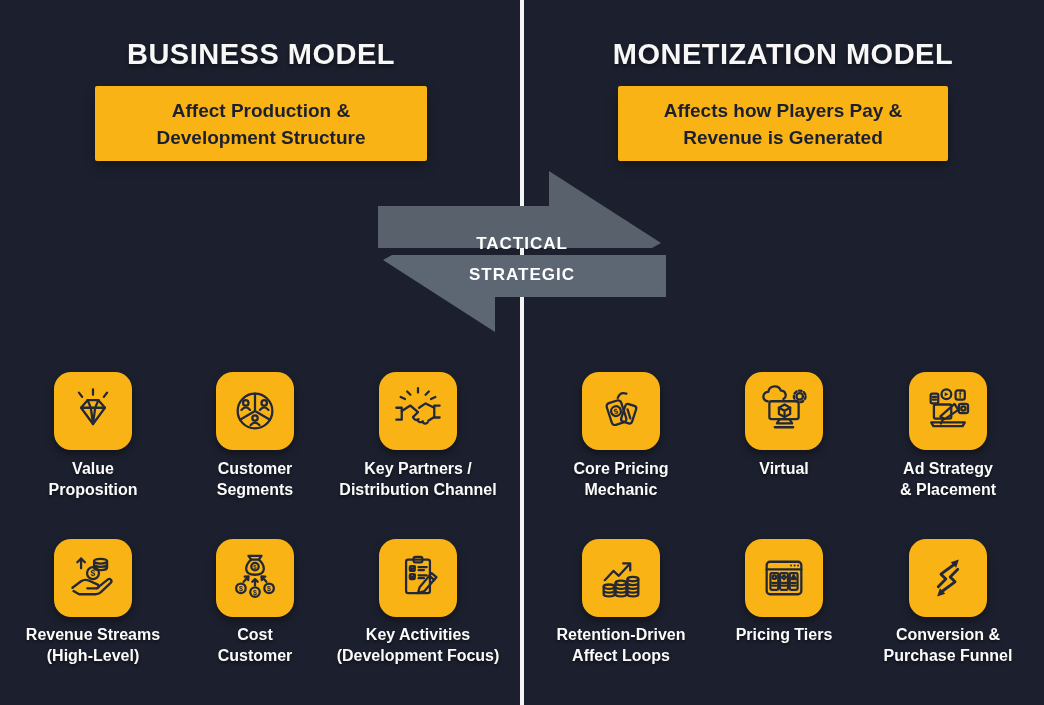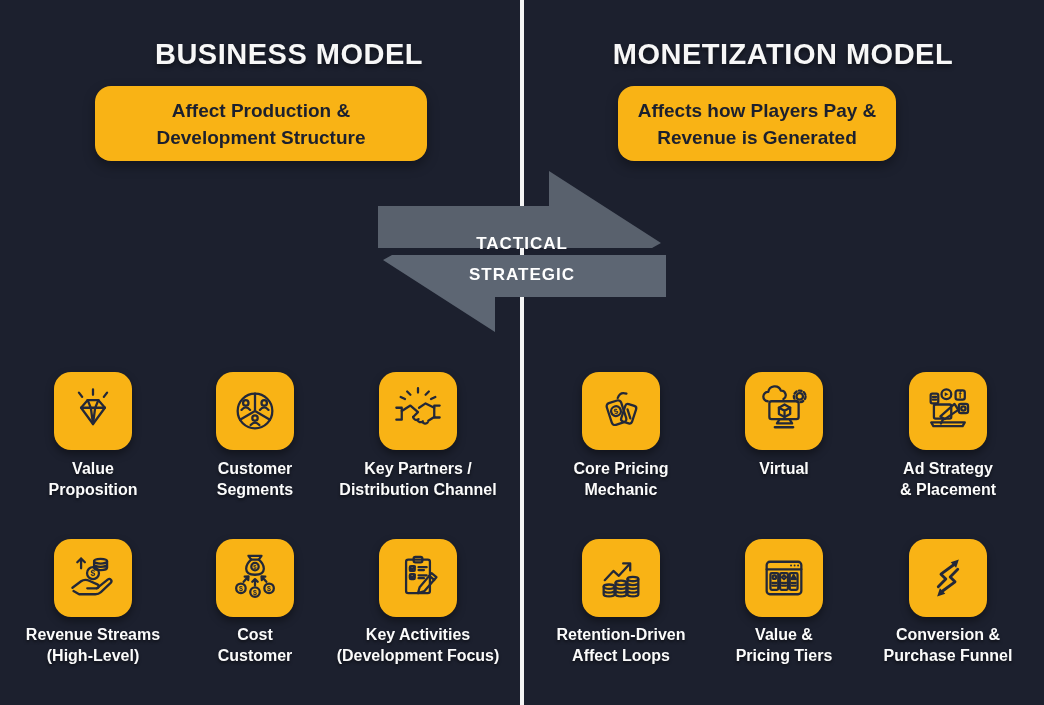--- a/index.html
+++ b/index.html
@@ -8,31 +8,31 @@
     background:#1C202E;
     font-family:"Liberation Sans", sans-serif;
     -webkit-font-smoothing:antialiased;
   }
   .divider{position:absolute;left:520px;top:0;width:4px;height:705px;background:#f4f4f4;z-index:1;}
   .half-title{
     position:absolute;top:38px;width:522px;text-align:center;
     color:#f7f7f7;font-size:29px;font-weight:bold;letter-spacing:.5px;
     text-shadow:0 3px 4px rgba(0,0,0,.45);z-index:3;
   }
-  .half-title.left{left:0;padding-left:28px;}
+  .half-title.left{left:0;}
   .half-title.right{left:522px;}
   .subtitle-box{
-    position:absolute;top:86px;height:75px;border-radius:16px;
+    position:absolute;top:86px;height:75px;border-radius:2px;
     background:#F9B315;color:#1C202E;display:flex;flex-direction:column;
     align-items:center;justify-content:center;
     font-size:19px;font-weight:bold;line-height:27px;
     box-shadow:0 5px 12px rgba(0,0,0,.35);z-index:3;
   }
   .subtitle-box.left{left:95px;width:332px;}
-  .subtitle-box.right{left:618px;width:278px;}
+  .subtitle-box.right{left:618px;width:330px;}
   #arrows-svg{position:absolute;left:0;top:0;z-index:2;}
   .arrow-label{
     position:absolute;width:300px;left:372px;text-align:center;
     color:#fff;font-size:17px;font-weight:bold;letter-spacing:1px;z-index:3;
   }
   .arrow-label.tactical{top:234px;}
   .arrow-label.strategic{top:265px;}
   .tile-box{
     position:absolute;width:78px;height:78px;border-radius:17px;background:#F9B315;
     display:flex;align-items:center;justify-content:center;
@@ -286,21 +286,20 @@
         <rect x="11.5" y="19.5" width="7.2" height="15.5" rx="1.2"></rect>
         <rect x="20.4" y="19.5" width="7.2" height="15.5" rx="1.2"></rect>
         <rect x="29.3" y="19.5" width="7.2" height="15.5" rx="1.2"></rect>
         <circle cx="15.1" cy="23.2" r="1.6"></circle>
         <path d="M24,21.4 l1.9,1.9 -1.9,1.9 -1.9,-1.9 z"></path>
         <path d="M32.9,21.4 l2,3.6 h-4 z"></path>
         <path d="M13.2,28.5 h3.8 M13.2,31 h3.8 M22.1,28.5 h3.8 M22.1,31 h3.8 M31,28.5 h3.8 M31,31 h3.8"></path>
       </svg>
     </div>
     <div class="tile-label">
-      <span>Value &amp;</span>
       <span>Pricing Tiers</span>
     </div>
   </div>
 
   <div class="tile row2 c6">
     <div class="tile-box">
       <svg width="52" height="52" viewBox="0 0 48 48">
         <path d="M15,32 L22,25 L17.5,20.5 L29,12" stroke-width="2.6"></path>
         <polygon points="34,7 26.5,9.5 31.5,14.5" fill="#232838" stroke="none"></polygon>
         <path d="M33,16 L26,23 L30.5,27.5 L19,36" stroke-width="2.6"></path>

